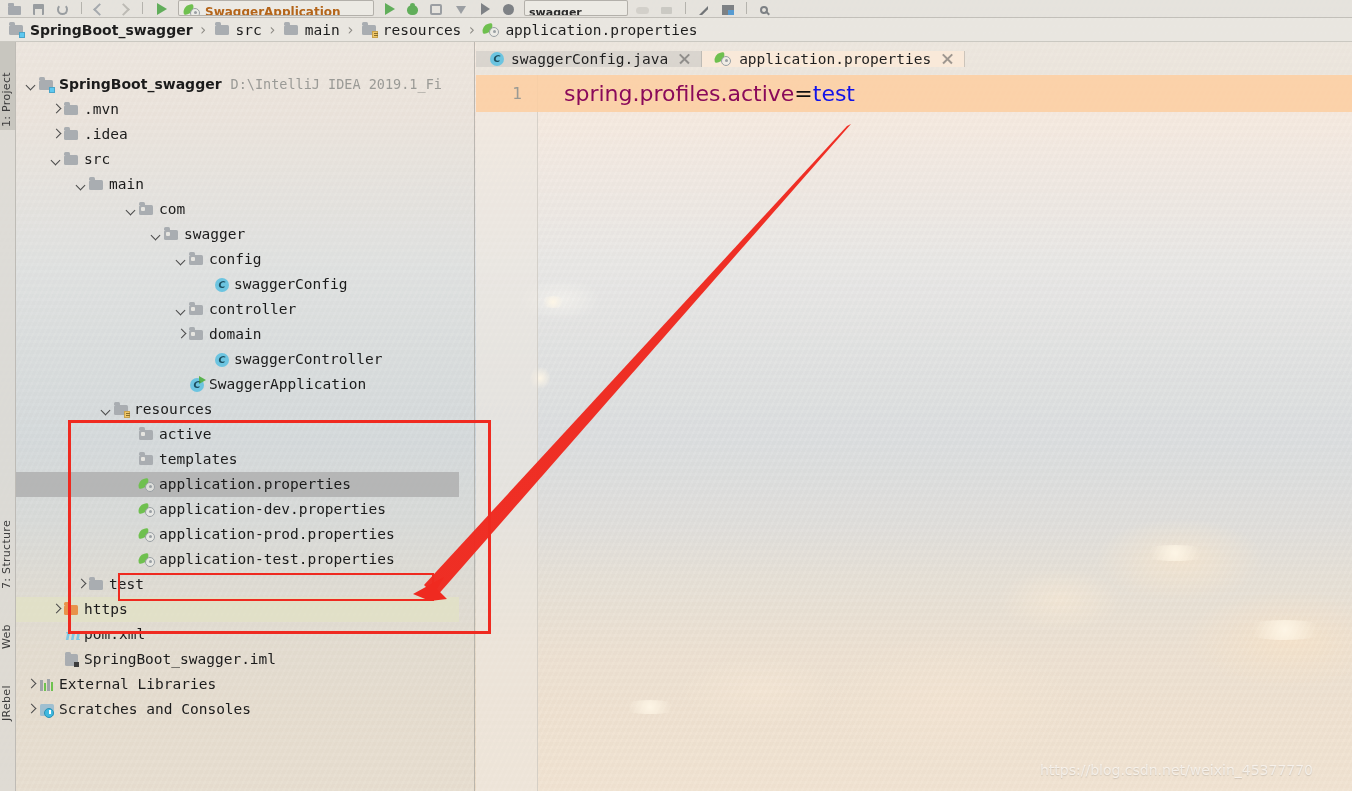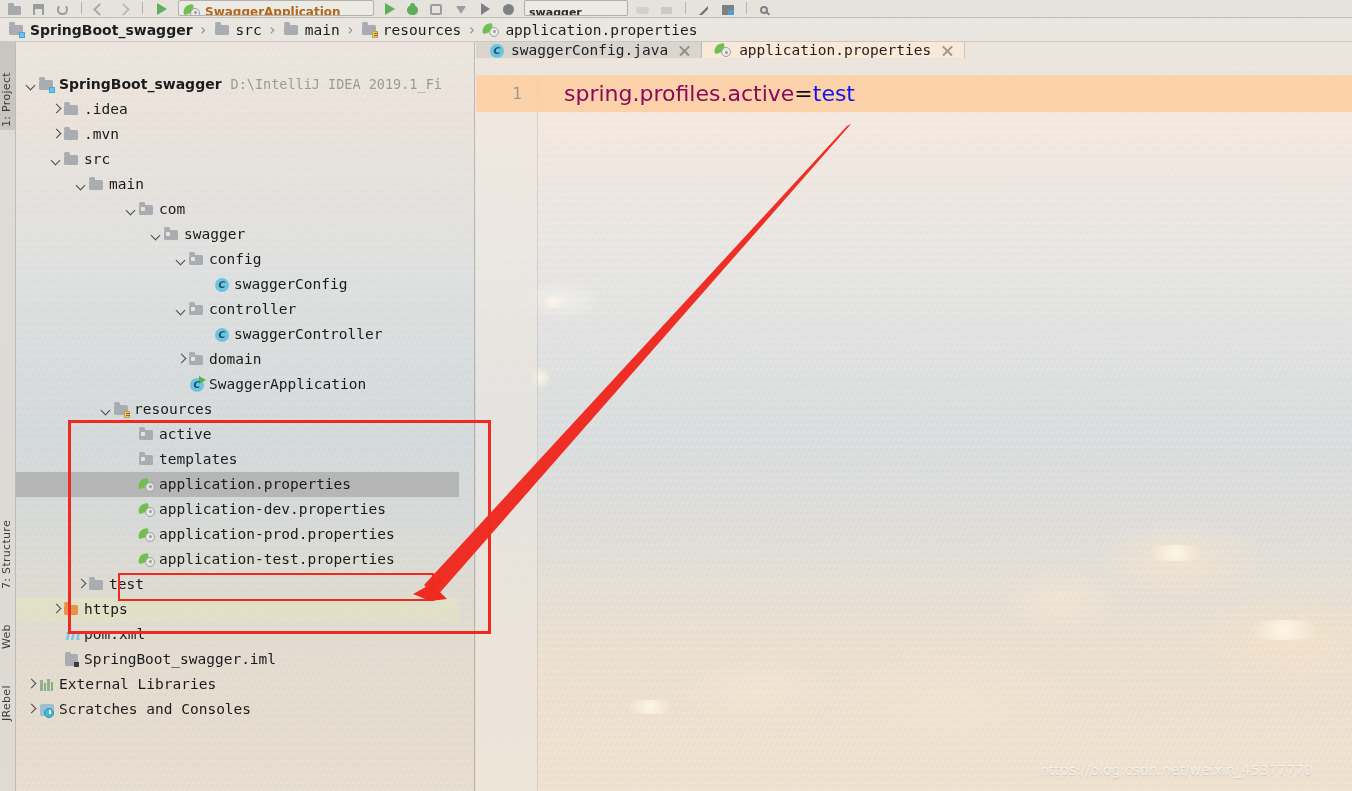--- a/index.html
+++ b/index.html
@@ -296,21 +296,21 @@
               background:#fff; }
 
   
   .editor {
     left: 476px; top: 42px; width: 876px; height: 749px;
     overflow: hidden;
   }
   .tabstrip {
     position: absolute; left: 0; top: 0; width: 876px; height: 33px;
     background: rgba(229,227,221,0.55);
-    display: flex; align-items: flex-start;
+    display: flex; align-items: center;
   }
   .tab {
     display: flex; align-items: center; gap: 7px;
     padding: 0 10px 0 12px;
     font-family: "DejaVu Sans Mono", monospace; font-size: 14.5px; color: #1f1f1f;
     border-right: 1px solid rgba(168,166,160,0.55);
     background: rgba(205,202,196,0.60);
     position: relative;
   }
   .tab.active { background: rgba(250,233,216,0.92); }
@@ -520,29 +520,29 @@
           </span>
           <span class="label bold">SpringBoot_swagger</span>
           <span class="path">D:\IntelliJ IDEA 2019.1_Fi</span>
         </div>
         <div class="row">
           <span style="flex: 0 0 auto; width: 33px;"></span>
           <span class="arrow closed"></span>
           <span class="ico">
             <i class="ic-folder"></i>
           </span>
-          <span class="label">.idea</span>
+          <span class="label">.mvn</span>
         </div>
         <div class="row">
           <span style="flex: 0 0 auto; width: 33px;"></span>
           <span class="arrow closed"></span>
           <span class="ico">
             <i class="ic-folder"></i>
           </span>
-          <span class="label">.mvn</span>
+          <span class="label">.idea</span>
         </div>
         <div class="row">
           <span style="flex: 0 0 auto; width: 33px;"></span>
           <span class="arrow open"></span>
           <span class="ico">
             <i class="ic-folder"></i>
           </span>
           <span class="label">src</span>
         </div>
         <div class="row">
@@ -595,36 +595,36 @@
           <span style="flex: 0 0 auto; width: 158px;"></span>
           <span class="arrow open"></span>
           <span class="ico">
             <i class="ic-folder">
               <i class="dot"></i>
             </i>
           </span>
           <span class="label">controller</span>
         </div>
         <div class="row">
-          <span style="flex: 0 0 auto; width: 183px;"></span>
-          <span class="arrow "></span>
-          <span class="ico">
-            <i class="ic-class"></i>
-          </span>
-          <span class="label">swaggerController</span>
-        </div>
-        <div class="row">
           <span style="flex: 0 0 auto; width: 158px;"></span>
           <span class="arrow closed"></span>
           <span class="ico">
             <i class="ic-folder">
               <i class="dot"></i>
             </i>
           </span>
           <span class="label">domain</span>
+        </div>
+        <div class="row">
+          <span style="flex: 0 0 auto; width: 183px;"></span>
+          <span class="arrow "></span>
+          <span class="ico">
+            <i class="ic-class"></i>
+          </span>
+          <span class="label">swaggerController</span>
         </div>
         <div class="row">
           <span style="flex: 0 0 auto; width: 158px;"></span>
           <span class="arrow "></span>
           <span class="ico">
             <i class="ic-class">
               <i class="runbadge"></i>
             </i>
           </span>
           <span class="label">SwaggerApplication</span>

